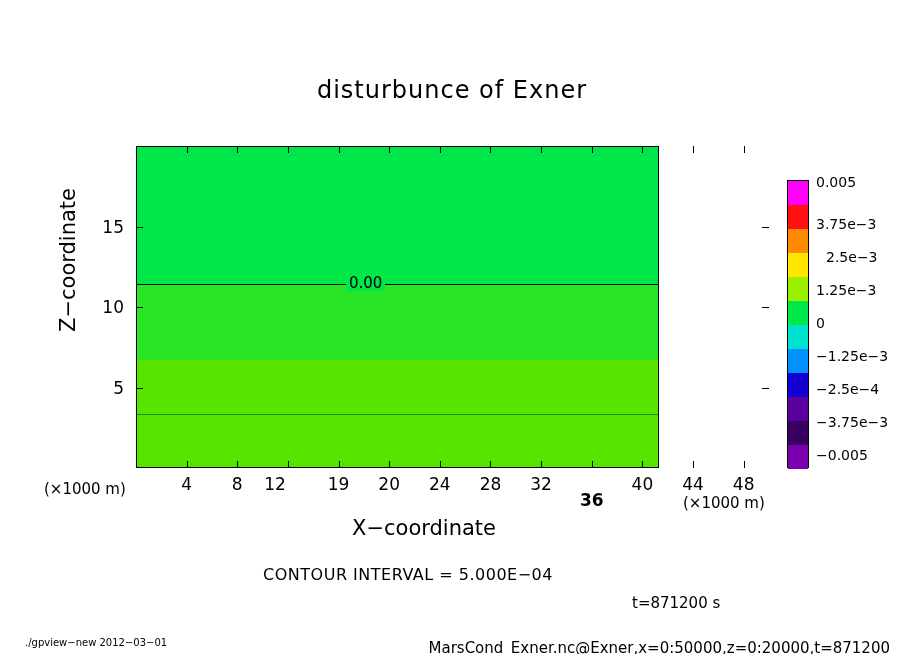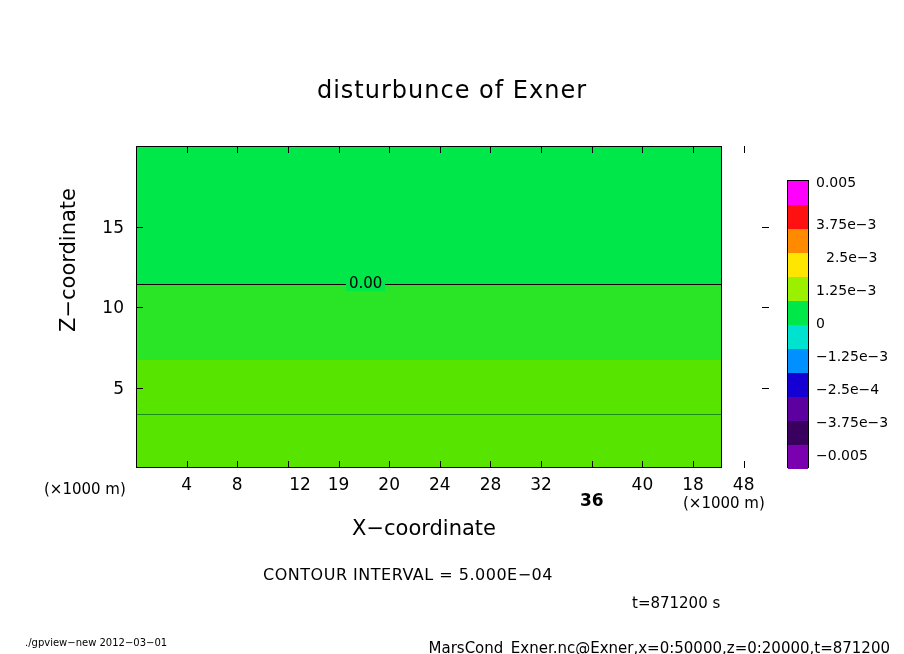--- a/index.html
+++ b/index.html
@@ -24,21 +24,21 @@
     text-align: center;
     font-size: 24px;
     letter-spacing: 1px;
   }
 
   
   .plot-frame {
     position: absolute;
     left: 136px;
     top: 146px;
-    width: 586px;
+    width: 523px;
     height: 322px;
     border: 1px solid #000;
     box-sizing: border-box;
     overflow: hidden;
   }
   .band {
     position: absolute;
     left: 0;
     width: 100%;
   }
@@ -178,21 +178,21 @@
 
 <div id="axis-layer">
     <div class="tick xtick" style="left: 186.64px; top: 146px;"></div>
     <div class="tick xtick" style="left: 186.64px; top: 461px;"></div>
     <div class="xlabel-num" style="left: 166.64px; top: 474px;">4</div>
     <div class="tick xtick" style="left: 237.28px; top: 146px;"></div>
     <div class="tick xtick" style="left: 237.28px; top: 461px;"></div>
     <div class="xlabel-num" style="left: 217.28px; top: 474px;">8</div>
     <div class="tick xtick" style="left: 287.92px; top: 146px;"></div>
     <div class="tick xtick" style="left: 287.92px; top: 461px;"></div>
-    <div class="xlabel-num" style="left: 280px; top: 474px;">12</div>
+    <div class="xlabel-num" style="left: 255px; top: 474px;">12</div>
     <div class="tick xtick" style="left: 338.56px; top: 146px;"></div>
     <div class="tick xtick" style="left: 338.56px; top: 461px;"></div>
     <div class="xlabel-num" style="left: 318.56px; top: 474px;">19</div>
     <div class="tick xtick" style="left: 389.2px; top: 146px;"></div>
     <div class="tick xtick" style="left: 389.2px; top: 461px;"></div>
     <div class="xlabel-num" style="left: 369.2px; top: 474px;">20</div>
     <div class="tick xtick" style="left: 439.84px; top: 146px;"></div>
     <div class="tick xtick" style="left: 439.84px; top: 461px;"></div>
     <div class="xlabel-num" style="left: 419.84px; top: 474px;">24</div>
     <div class="tick xtick" style="left: 490.48px; top: 146px;"></div>
@@ -202,21 +202,21 @@
     <div class="tick xtick" style="left: 541.12px; top: 461px;"></div>
     <div class="xlabel-num" style="left: 521.12px; top: 474px;">32</div>
     <div class="tick xtick" style="left: 591.76px; top: 146px;"></div>
     <div class="tick xtick" style="left: 591.76px; top: 461px;"></div>
     <div class="xlabel-num" style="left: 571.76px; top: 490px; font-weight: bold;">36</div>
     <div class="tick xtick" style="left: 642.4px; top: 146px;"></div>
     <div class="tick xtick" style="left: 642.4px; top: 461px;"></div>
     <div class="xlabel-num" style="left: 622.4px; top: 474px;">40</div>
     <div class="tick xtick" style="left: 693.04px; top: 146px;"></div>
     <div class="tick xtick" style="left: 693.04px; top: 461px;"></div>
-    <div class="xlabel-num" style="left: 673.04px; top: 474px;">18</div>
+    <div class="xlabel-num" style="left: 673.04px; top: 474px;">44</div>
     <div class="tick xtick" style="left: 743.68px; top: 146px;"></div>
     <div class="tick xtick" style="left: 743.68px; top: 461px;"></div>
     <div class="xlabel-num" style="left: 723.68px; top: 474px;">48</div>
     <div class="tick ytick" style="top: 387.5px; left: 136px;"></div>
     <div class="tick ytick" style="top: 387.5px; left: 762px;"></div>
     <div class="ylabel-num" style="left: 84px; top: 377.5px;">5</div>
     <div class="tick ytick" style="top: 307px; left: 136px;"></div>
     <div class="tick ytick" style="top: 307px; left: 762px;"></div>
     <div class="ylabel-num" style="left: 84px; top: 297px;">10</div>
     <div class="tick ytick" style="top: 226.5px; left: 136px;"></div>

